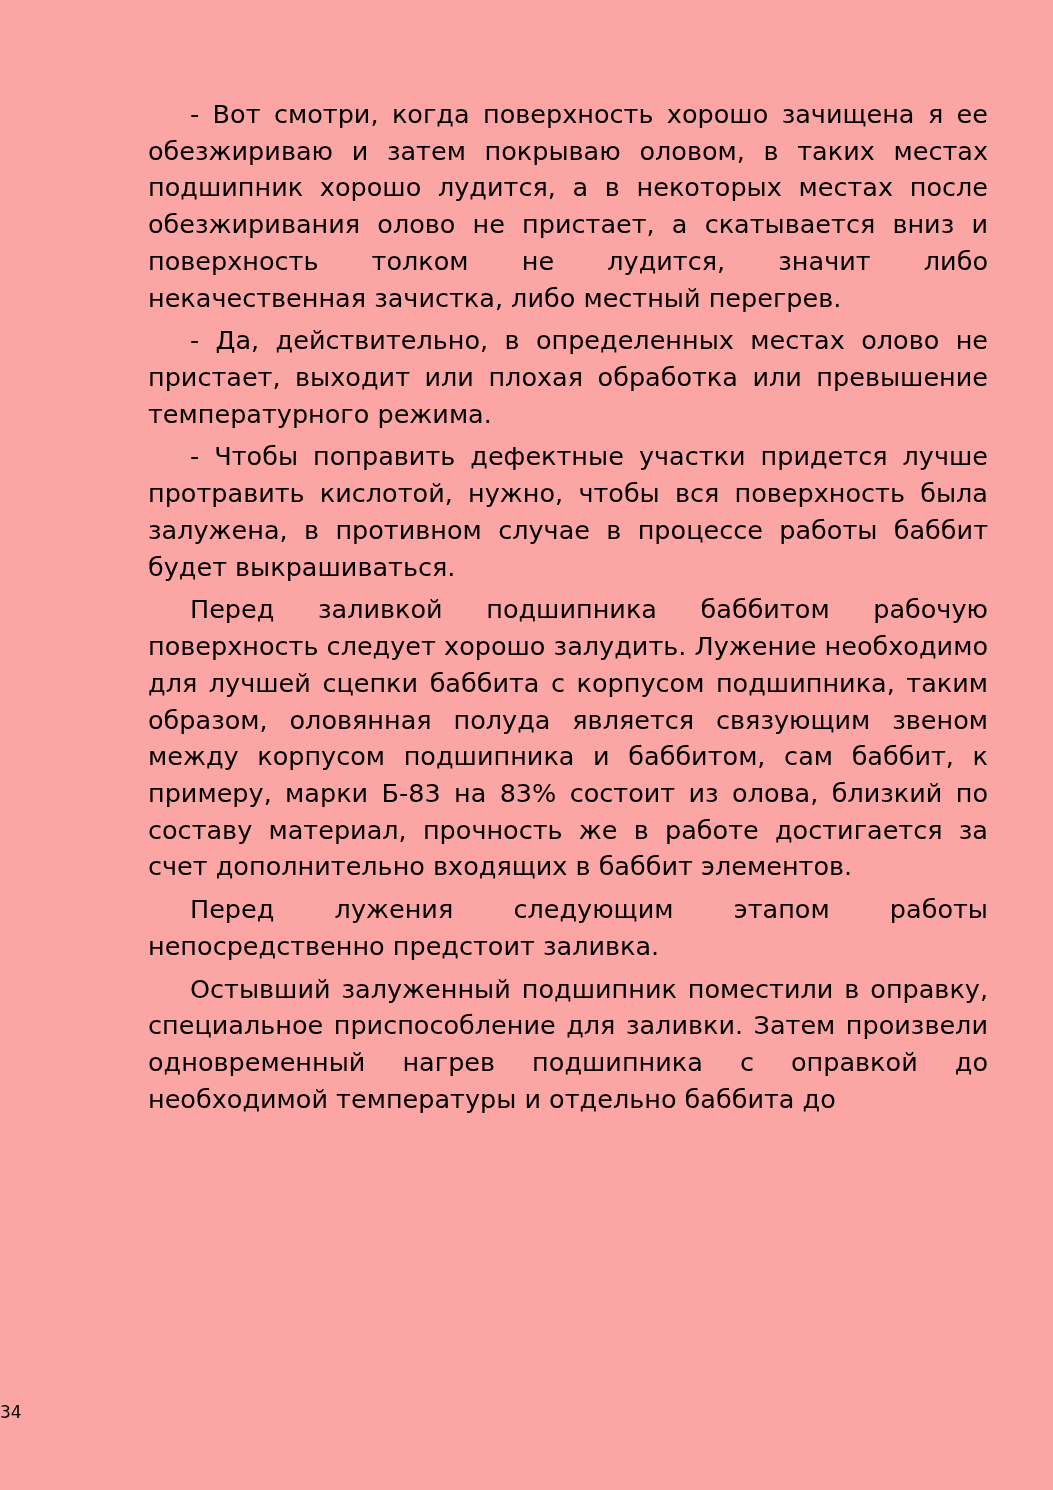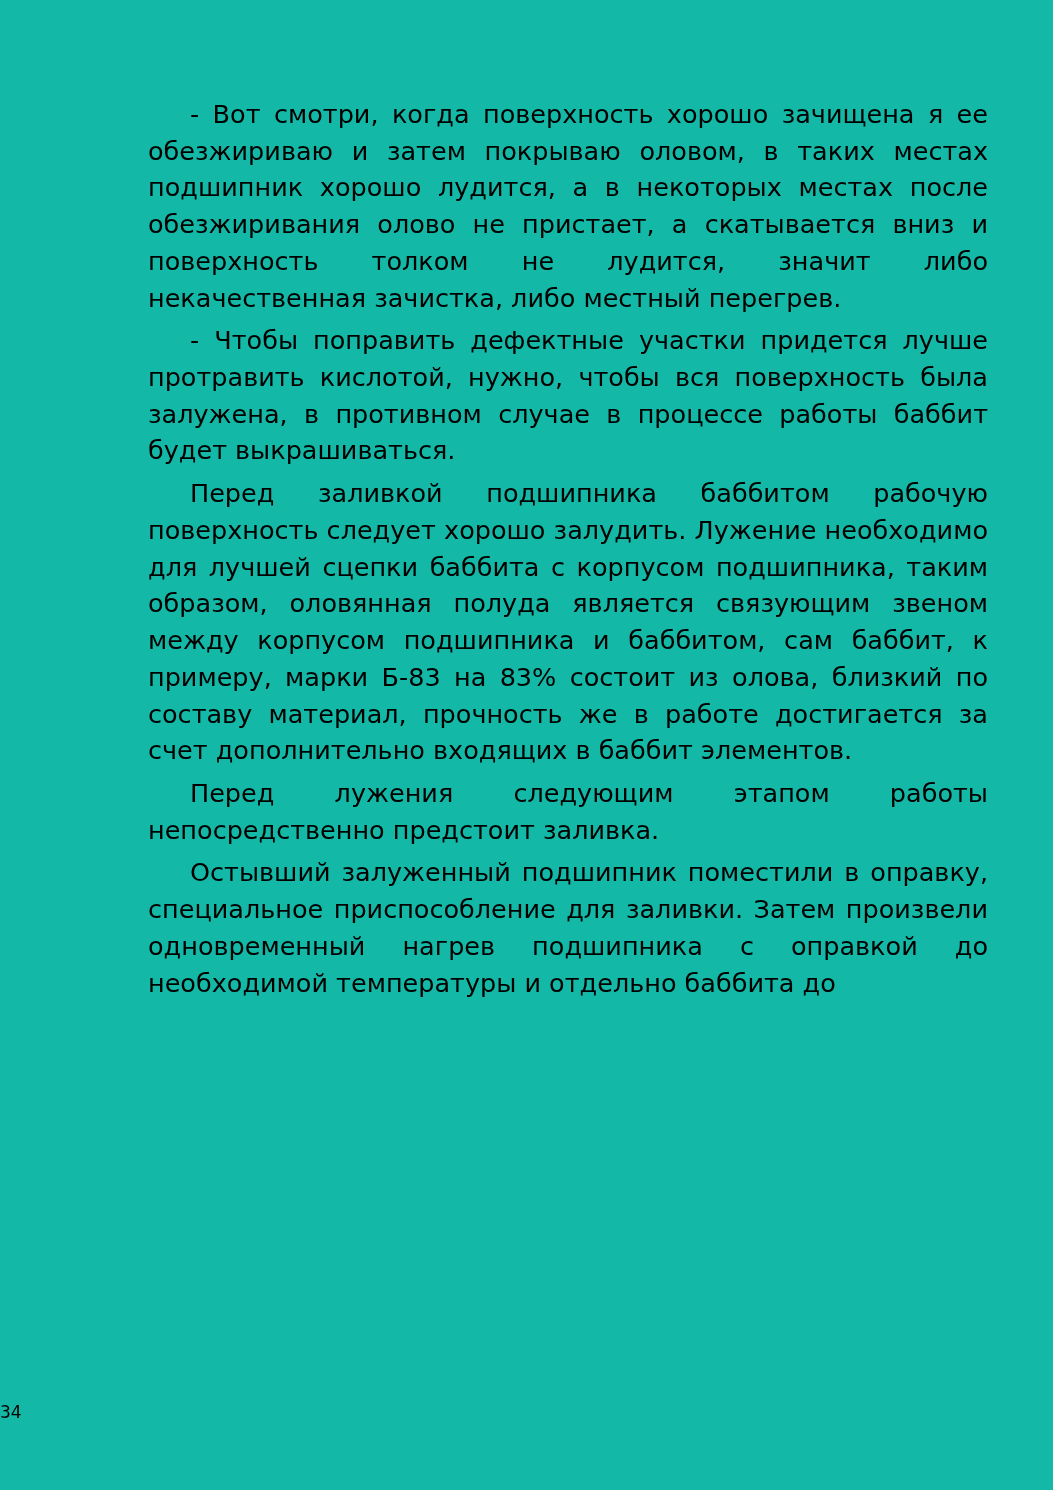--- a/index.html
+++ b/index.html
@@ -8,21 +8,21 @@
     background: #ffffff;
   }
   body {
     font-family: "DejaVu Sans", sans-serif;
     color: #000000;
   }
   .page {
     position: relative;
     width: 1053px;
     height: 1490px;
-    background: #14b8a6;
+    background: #fca5a5;
     box-sizing: border-box;
     overflow: hidden;
   }
   .content {
     position: absolute;
     left: 148px;
     top: 96px;
     width: 840px;
   }
   .para {
@@ -47,19 +47,20 @@
     font-family: "DejaVu Sans", sans-serif;
     color: #000000;
   }
 </style>
 </head>
 <body>
 
 <div class="page">
   <div class="content">
     <p class="para">- Вот смотри, когда поверхность хорошо зачищена я ее обезжириваю и затем покрываю оловом, в таких местах подшипник хорошо лудится, а в некоторых местах после обезжиривания олово не пристает, а скатывается вниз и поверхность толком не лудится, значит либо некачественная зачистка, либо местный перегрев.</p>
+    <p class="para">- Да, действительно, в определенных местах олово не пристает, выходит или плохая обработка или превышение температурного режима.</p>
     <p class="para">- Чтобы поправить дефектные участки придется лучше протравить кислотой, нужно, чтобы вся поверхность была залужена, в противном случае в процессе работы баббит будет выкрашиваться.</p>
     <p class="para">Перед заливкой подшипника баббитом рабочую поверхность следует хорошо залудить. Лужение необходимо для лучшей сцепки баббита с корпусом подшипника, таким образом, оловянная полуда является связующим звеном между корпусом подшипника и баббитом, сам баббит, к примеру, марки Б-83 на 83% состоит из олова, близкий по составу материал, прочность же в работе достигается за счет дополнительно входящих в баббит элементов.</p>
     <p class="para">Перед лужения следующим этапом работы непосредственно предстоит заливка.</p>
     <p class="para">Остывший залуженный подшипник поместили в оправку, специальное приспособление для заливки. Затем произвели одновременный нагрев подшипника с оправкой до необходимой температуры и отдельно баббита до</p>
   </div>
   <div class="page-number">34</div>
 </div>
 
 </body></html>

